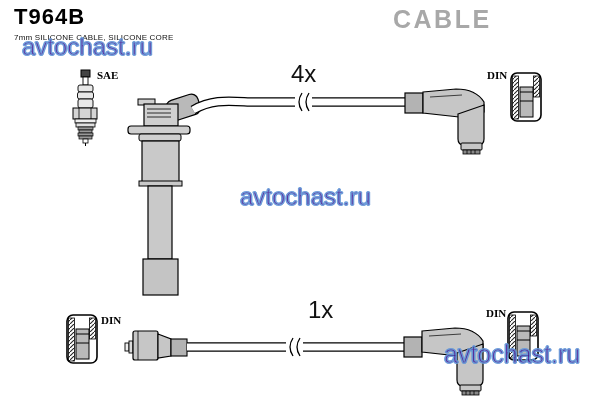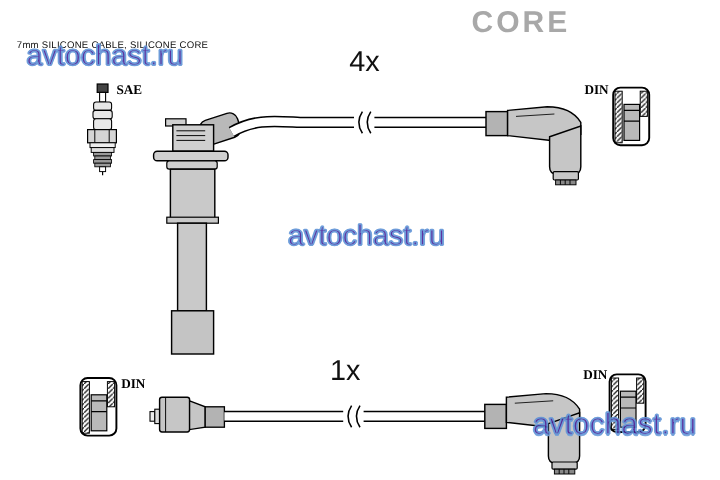--- a/index.html
+++ b/index.html
@@ -10,41 +10,42 @@
   .abs{position:absolute;line-height:1;white-space:nowrap;}
   .part-number{left:14px;top:6px;font-size:22px;font-weight:bold;letter-spacing:1px;z-index:3;}
   .subtitle{left:14px;top:34px;font-size:8px;letter-spacing:.2px;color:#111;z-index:3;}
   .brand{left:393px;top:7px;font-size:25px;font-weight:800;letter-spacing:2.5px;color:#a8a8a8;z-index:3;}
   .type-label{font-size:11px;font-weight:bold;z-index:4;font-family:Liberation Serif, serif;}
   .sae-label{left:97px;top:70px;}
   .din-top{left:487px;top:70px;}
   .din-bottom-left{left:101px;top:315px;}
   .din-bottom-right{left:486px;top:308px;}
   .qty{font-size:24px;font-weight:400;color:#111;z-index:4;}
-  .qty-top{left:291px;top:40px;}
-  .qty-bottom{left:275px;top:298px;}
+  .qty-top{left:291px;top:62px;}
+  .qty-bottom{left:308px;top:298px;}
   .watermark{
     font-size:24px;font-weight:400;z-index:6;
     color:#4c1d95;
     -webkit-text-stroke:1.1px #5f93d6;
     text-shadow:-1px 0 #6f9fda,1px 0 #6f9fda,0 -1px #6f9fda,0 1px #6f9fda;
     opacity:.9;
   }
   .wm-1{left:22px;top:35px;}
   .wm-2{left:240px;top:185px;}
   .wm-3{left:444px;top:342px;font-size:25px;}
   svg.diagram{position:absolute;left:0;top:0;z-index:2;}
 </style>
 </head>
 <body>
 
 <div class="canvas">
 
+  <div class="abs part-number">T964B</div>
   <div class="abs subtitle">7mm SILICONE CABLE, SILICONE CORE</div>
-  <div class="abs brand">CORE</div>
+  <div class="abs brand">CABLE</div>
 
   <div class="abs type-label sae-label">SAE</div>
   <div class="abs qty qty-top">4x</div>
   <div class="abs type-label din-top">DIN</div>
   <div class="abs type-label din-bottom-left">DIN</div>
   <div class="abs qty qty-bottom">1x</div>
   <div class="abs type-label din-bottom-right">DIN</div>
 
   <div class="abs watermark wm-1">avtochast.ru</div>
   <div class="abs watermark wm-2">avtochast.ru</div>

